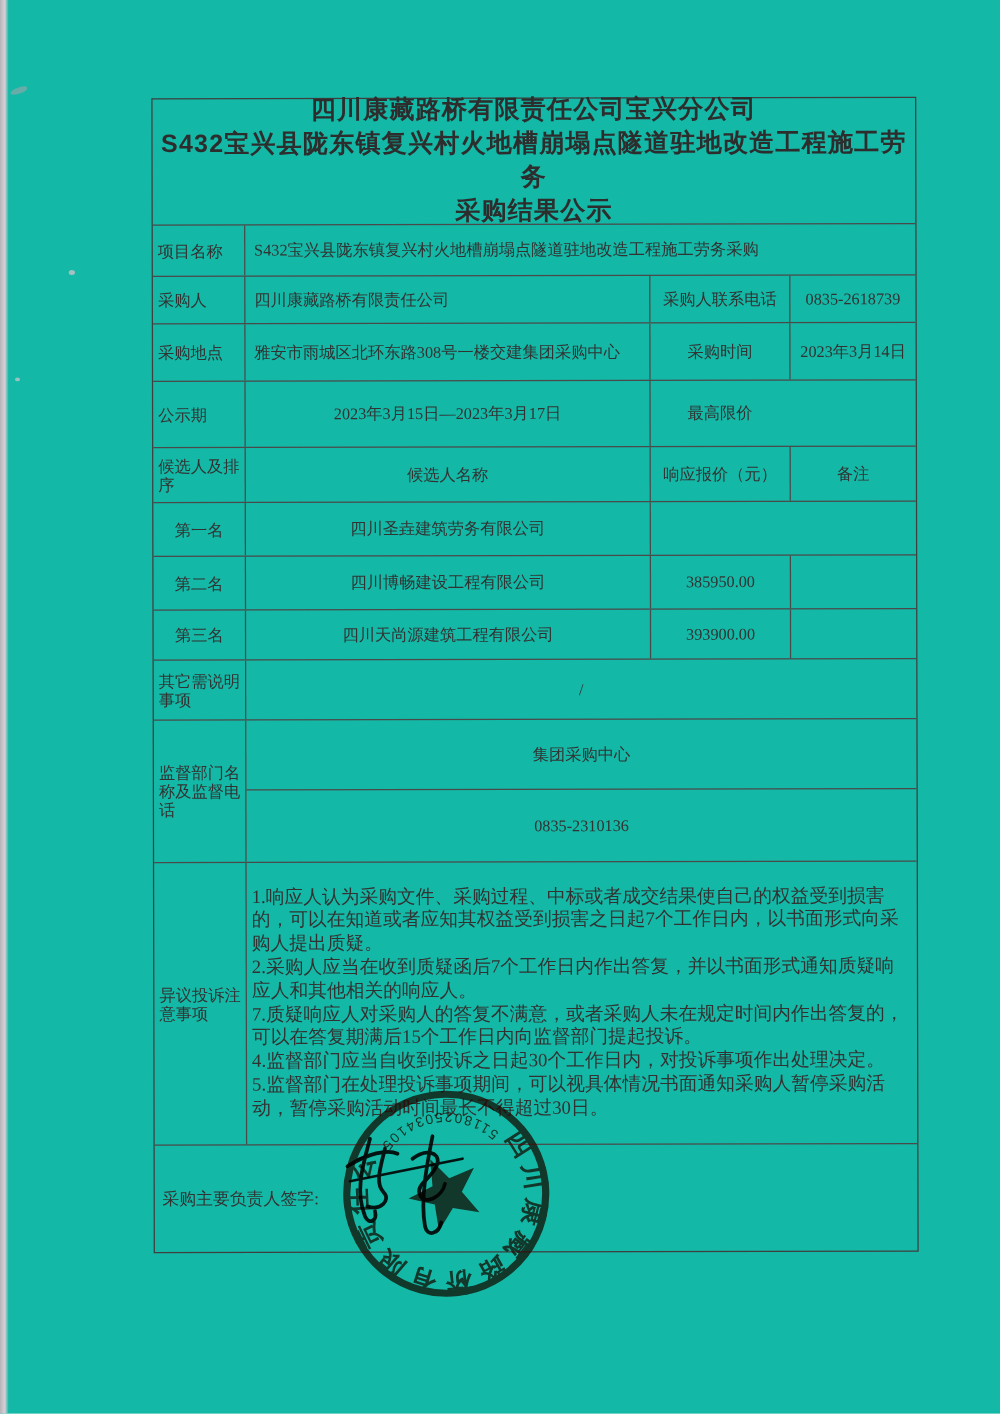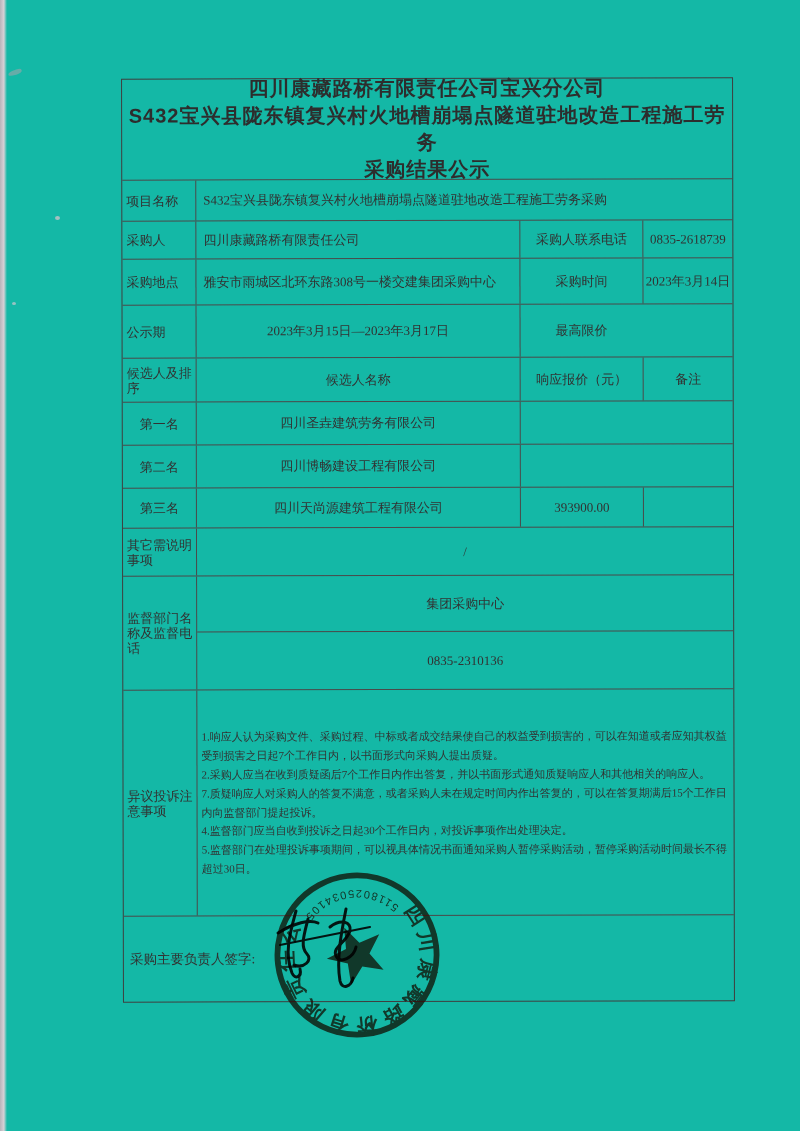--- a/index.html
+++ b/index.html
@@ -26,21 +26,21 @@
     transform:rotate(-0.12deg);
     z-index:1;
   }
   .t-row{display:flex;border-top:1px solid #4a4a4a;}
   .t-row:first-child{border-top:none;}
   .cell{box-sizing:border-box;display:flex;align-items:center;
     font-size:13px;line-height:16px;overflow:hidden;}
   .cell + .cell{border-left:1px solid #4a4a4a;}
   .c1{width:73px;padding:2px 2px 2px 4px;word-break:break-all;line-height:15px;}
   .c2{width:324px;}
-  .c3{width:123px;}
+  .c3{width:112px;}
   .c4{flex:1;}
   .fill{flex:1;}
   .pad-l{padding-left:7px;padding-right:4px;}
   .center{justify-content:center;text-align:center;}
   .rank{justify-content:center;padding:2px;}
 
   .title-block{height:100px;display:flex;flex-direction:column;justify-content:center;
     align-items:center;}
   .title-line{font-family:"Liberation Sans", sans-serif;font-weight:bold;
     font-size:20px;line-height:27px;letter-spacing:1px;color:#2d2d2d;text-align:center;}
@@ -50,21 +50,21 @@
   .h225{height:225px}.h85{height:85px}
 
   .sup-right{flex:1;display:flex;flex-direction:column;border-left:1px solid #4a4a4a;}
   .sup-cell{box-sizing:border-box;display:flex;align-items:center;justify-content:center;
     font-size:13px;}
   .sup-top{height:55px;}
   .sup-bot{height:58px;border-top:1px solid #4a4a4a;}
 
   .complaint-body{flex:1;display:flex;flex-direction:column;justify-content:center;
     padding:4px 5px 4px 4px;border-left:1px solid #4a4a4a;box-sizing:border-box;}
-  .complaint-item{font-size:11px;line-height:18.8px;word-break:break-all;text-align:left;}
+  .complaint-item{font-size:15px;line-height:18.8px;word-break:break-all;text-align:left;}
 
   .sig-cell{flex:1;padding-left:6px;font-size:13.5px;display:flex;align-items:center;}
 
   .stamp-svg{position:absolute;left:268px;top:866px;z-index:3;
     mix-blend-mode:multiply;opacity:.9;}
   .sig-svg{position:absolute;left:266px;top:893px;z-index:4;mix-blend-mode:multiply;}
 </style>
 </head>
 <body>
 
@@ -116,20 +116,21 @@
 
     <div class="t-row h42">
       <div class="cell c1 rank">第一名</div>
       <div class="cell c2 center">四川圣垚建筑劳务有限公司</div>
       <div class="cell c4 center"></div>
     </div>
 
     <div class="t-row h42">
       <div class="cell c1 rank">第二名</div>
       <div class="cell c2 center">四川博畅建设工程有限公司</div>
+      <div class="cell c3 center">385950.00</div>
       <div class="cell c4 center"></div>
     </div>
 
     <div class="t-row h39">
       <div class="cell c1 rank">第三名</div>
       <div class="cell c2 center">四川天尚源建筑工程有限公司</div>
       <div class="cell c3 center">393900.00</div>
       <div class="cell c4 center"></div>
     </div>
 

